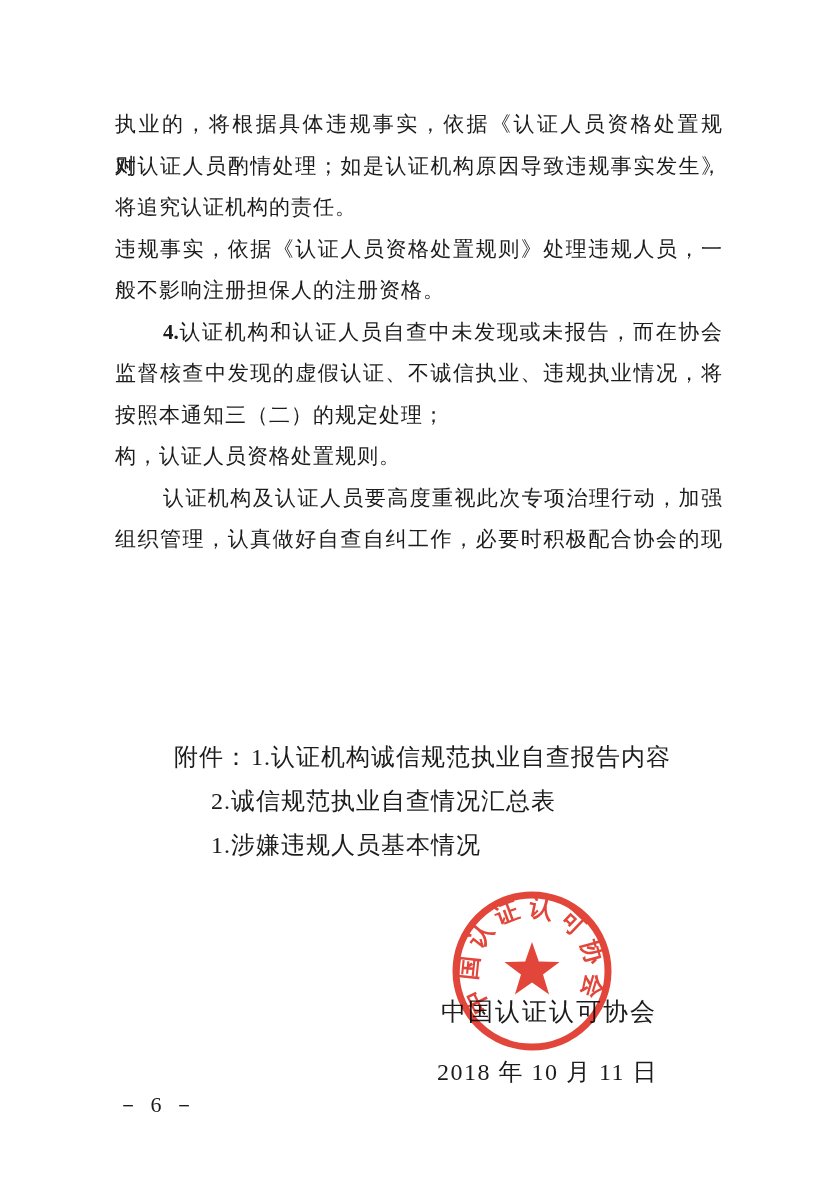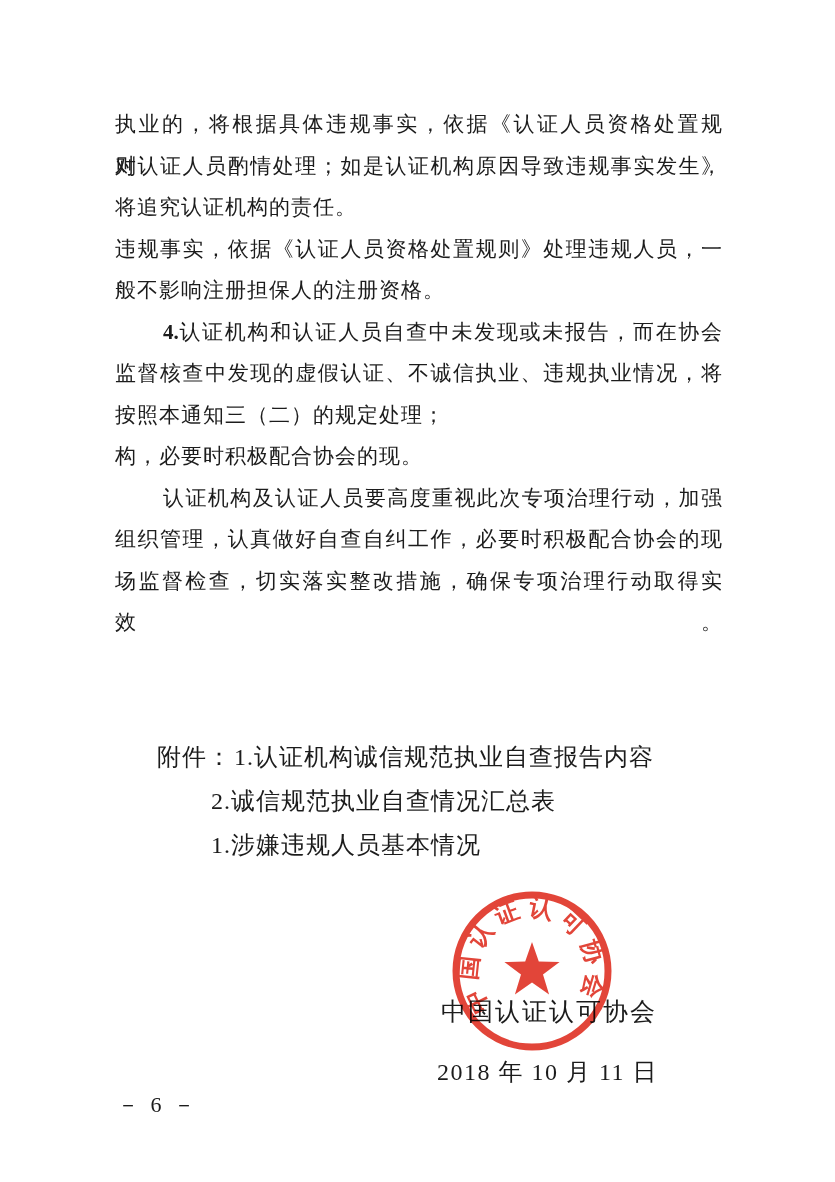--- a/index.html
+++ b/index.html
@@ -38,21 +38,21 @@
   }
   
   .attachments {
     position: absolute;
     left: 157px; top: 735px;
     font-size: 24px;
     letter-spacing: 1px;
   }
   .att-row { height: 44px; line-height: 44px; white-space: nowrap; }
   .att-row.cont { margin-left: 54px; }
-  .att-label { margin-right: 2px; }
+  .att-label { margin-right: 2px; margin-left: 17px; }
   
   .sig-org {
     position: absolute;
     left: 441px; top: 995px;
     font-size: 25px;
     letter-spacing: 2px;
     white-space: nowrap;
     z-index: 1;
   }
   .sig-date {
@@ -96,25 +96,24 @@
   <div class="line full">对认证人员酌情处理；如是认证机构原因导致违规事实发生，</div>
   <div class="line">将追究认证机构的责任。</div>
 
   <div class="line full">违规事实，依据《认证人员资格处置规则》处理违规人员，一</div>
   <div class="line">般不影响注册担保人的注册资格。</div>
 
   <div class="line full ind"><span class="num">4.</span><span>认证机构和认证人员自查中未发现或未报告，而在协会</span></div>
   <div class="line full">监督核查中发现的虚假认证、不诚信执业、违规执业情况，将</div>
   <div class="line">按照本通知三（二）的规定处理；</div>
 
-  <div class="line">构，必要时积极配合协会的现。</div>
+  <div class="line">构，认证人员资格处置规则。</div>
 
   <div class="line full ind">认证机构及认证人员要高度重视此次专项治理行动，加强</div>
   <div class="line full">组织管理，认真做好自查自纠工作，必要时积极配合协会的现</div>
-  <div class="line full">场监督检查，切实落实整改措施，确保专项治理行动取得实效。</div>
 </div>
 
 <div class="attachments">
   <div class="att-row"><span class="att-label">附件：</span><span>1.认证机构诚信规范执业自查报告内容</span></div>
   <div class="att-row cont"><span>2.诚信规范执业自查情况汇总表</span></div>
   <div class="att-row cont"><span>1.涉嫌违规人员基本情况</span></div>
 </div>
 
 <div class="sig-org">中国认证认可协会</div>
 <div class="sig-date">2018 年 10 月 11 日</div>

